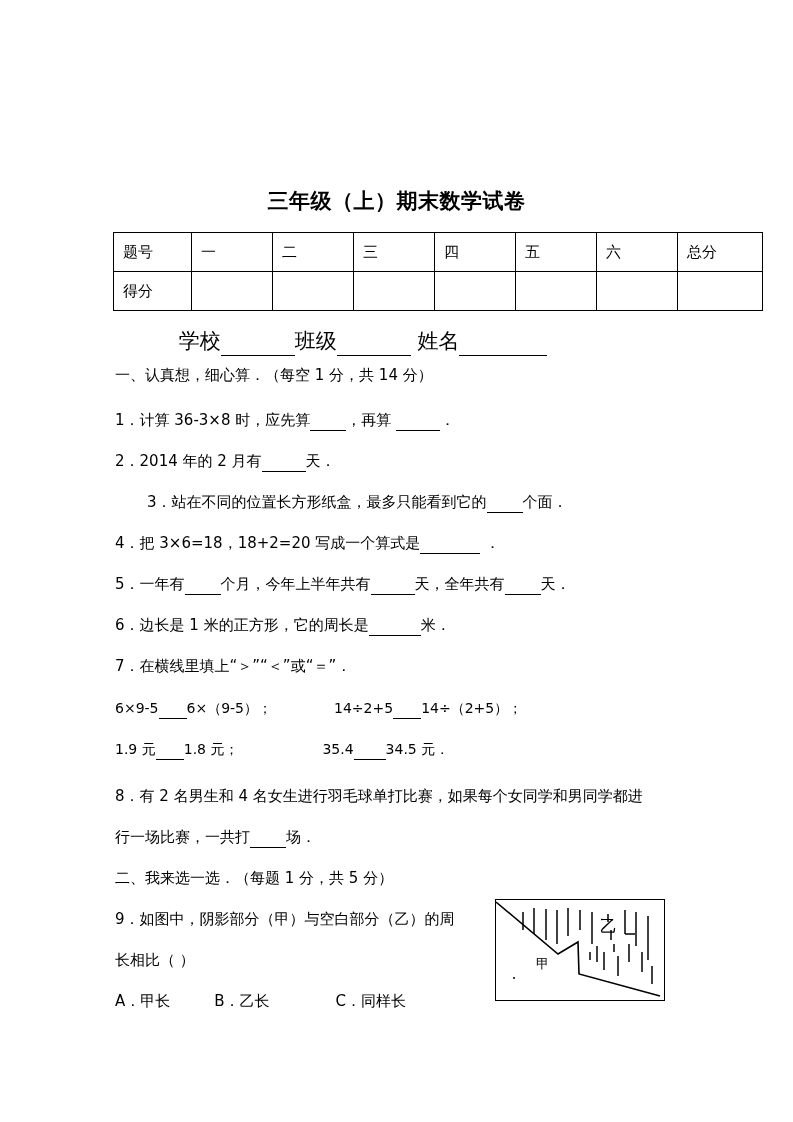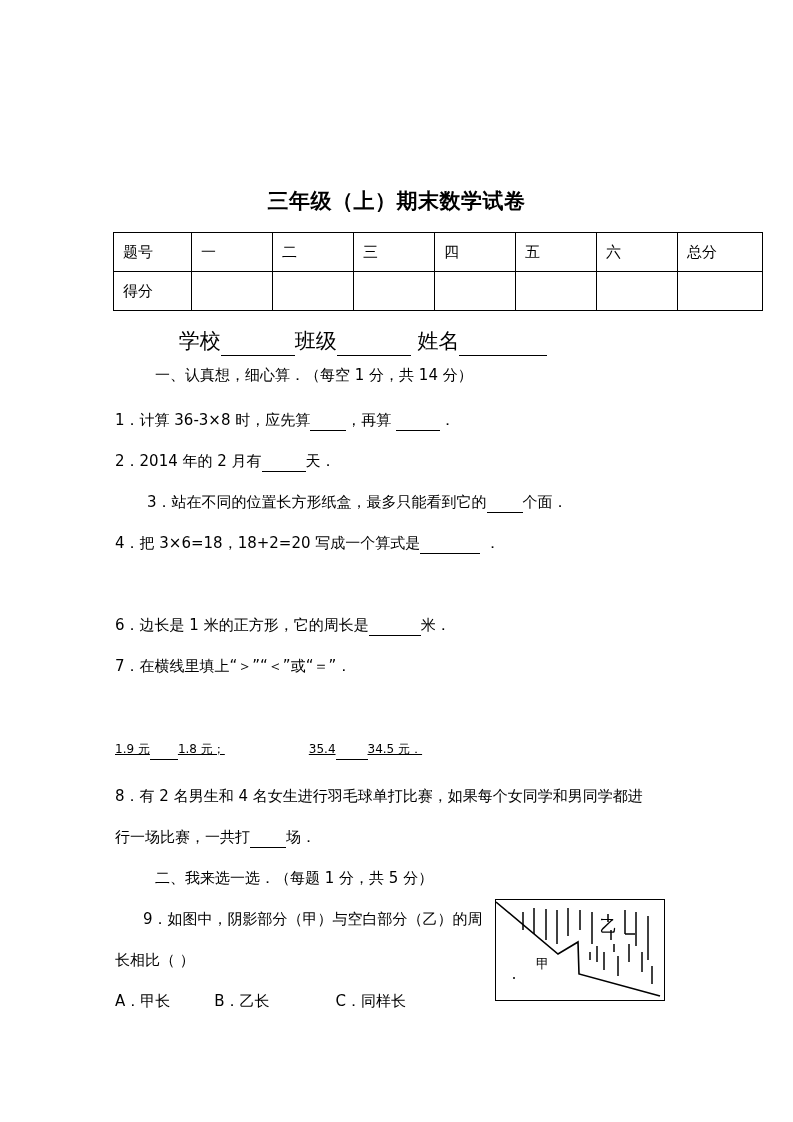--- a/index.html
+++ b/index.html
@@ -85,21 +85,21 @@
   
   .ln {
     position: absolute;
     left: 115px;
     font-size: 15px;
     line-height: 22px;
     white-space: nowrap;
     font-family: "DejaVu Sans", "Liberation Sans", sans-serif;
   }
 
-  .sec-head { font-size: 15px; margin-left: 40px; }
+  .sec-head { font-size: 15px; }
 
   .ul {
     display: inline-block;
     border-bottom: 1px solid #000;
     height: 15px;
     vertical-align: bottom;
   }
   .u28 { width: 28px; }
   .u32 { width: 32px; }
   .u36 { width: 36px; }
@@ -171,45 +171,51 @@
   </div>
 
   <div class="ln" style="top:490px;margin-left:32px;">
     <span>3．</span><span>站在不同的位置长方形纸盒，最多只能看到它的</span><span class="ul u36"></span><span>个面．</span>
   </div>
 
   <div class="ln" style="top:531px;">
     <span>4．</span><span>把 3×6=18，18+2=20 写成一个算式是</span><span class="ul u60"></span>&nbsp;<span>．</span>
   </div>
 
+  <div class="ln" style="top:572px;">
+    <span>5．</span><span>一年有</span><span class="ul u36"></span><span>个月，今年上半年共有</span><span class="ul u44"></span><span>天，全年共有</span><span class="ul u36"></span><span>天．</span>
+  </div>
 
   <div class="ln" style="top:613px;">
     <span>6．</span><span>边长是 1 米的正方形，它的周长是</span><span class="ul u52"></span><span>米．</span>
   </div>
 
   <div class="ln" style="top:654px;">
     <span>7．</span><span>在横线里填上“＞”“＜”或“＝”．</span>
   </div>
 
-
-  <div class="ln" style="top:737px; font-size:12px;text-decoration:underline;">
+  <div class="ln" style="top:696px; font-size:14px;">
+    <span>6×9-5</span><span class="ul u28"></span><span>6×（9-5）；</span><span class="gap-lg"></span><span>14÷2+5</span><span class="ul u28"></span><span>14÷（2+5）；</span>
+  </div>
+
+  <div class="ln" style="top:737px; font-size:14px;">
     <span>1.9 元</span><span class="ul u28"></span><span>1.8 元；</span><span class="gap-lg"></span><span class="gap-sm"></span><span>35.4</span><span class="ul u32"></span><span>34.5 元．</span>
   </div>
 
   <div class="ln" style="top:784px;">
     <span>8．</span><span>有 2 名男生和 4 名女生进行羽毛球单打比赛，如果每个女同学和男同学都进</span>
   </div>
 
   <div class="ln" style="top:825px;">
     <span>行一场比赛，一共打</span><span class="ul u36"></span><span>场．</span>
   </div>
 
   <div class="ln sec-head" style="top:866px;">二、我来选一选．（每题 1 分，共 5 分）</div>
 
-  <div class="ln" style="top:907px;margin-left:28px;">
+  <div class="ln" style="top:907px;">
     <span>9．</span><span>如图中，阴影部分（甲）与空白部分（乙）的周</span>
   </div>
 
   <div class="ln" style="top:948px;">
     <span>长相比（        ）</span>
   </div>
 
   <div class="ln" style="top:989px;">
     <span>A．甲长</span><span class="gap-md"></span><span>B．乙长</span><span class="gap-md"></span><span class="gap-sm"></span><span>C．同样长</span>
   </div>

